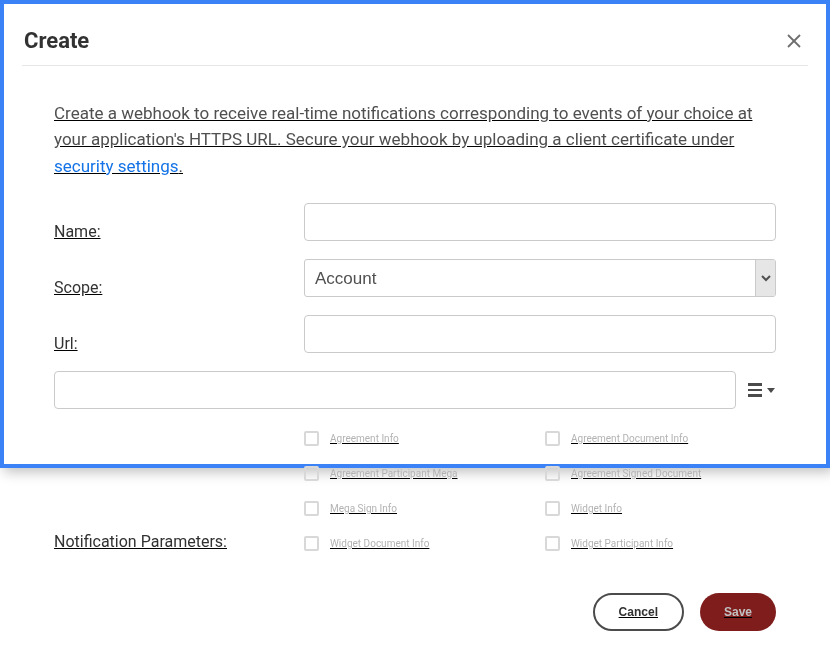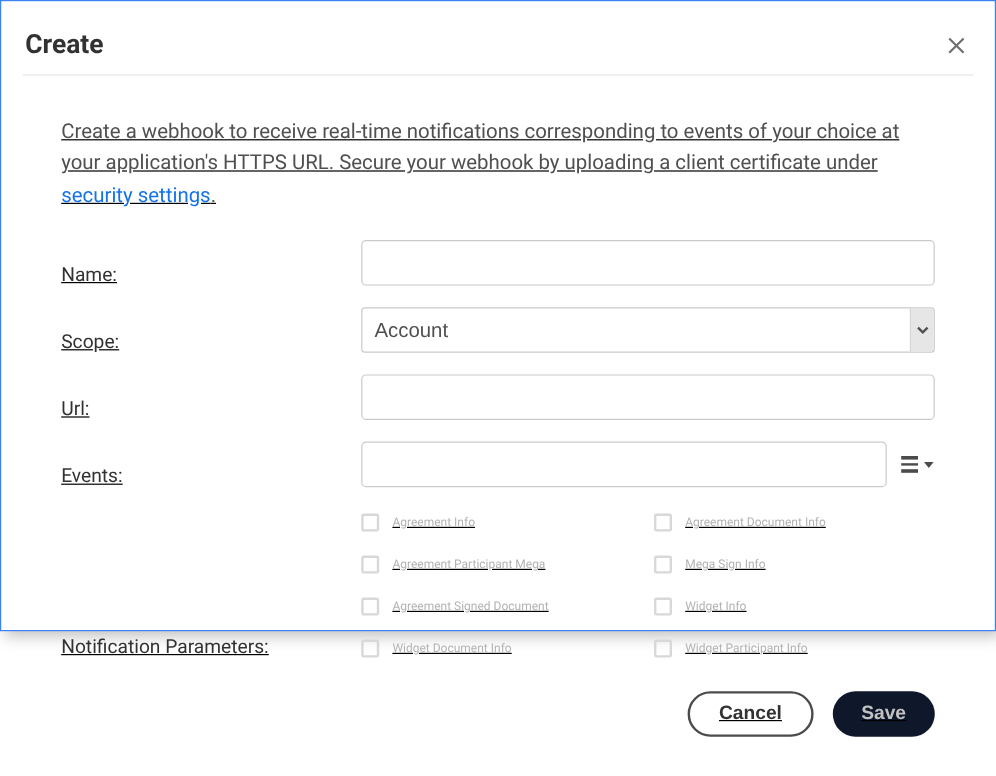--- a/index.html
+++ b/index.html
@@ -11,22 +11,22 @@
       font-family: -apple-system, BlinkMacSystemFont, "Segoe UI", Roboto, Helvetica, Arial, sans-serif;
       background: #fff;
       width: 830px;
       height: 647px;
       overflow: hidden;
       position: relative;
     }
     .dialog {
       padding: 12px 18px 24px 18px;
       box-shadow: 4px 4px 12px rgba(0,0,0,0.25);
-      border: 1px solid #3b82f6;
-      height: 526px;
+      border: 4px solid #3b82f6;
+      height: 468px;
     }
     .header {
       display: flex;
       justify-content: space-between;
       align-items: center;
       padding: 12px 2px 12px 2px;
       border-bottom: 1px solid #e6e6e6;
     }
     .header h1 {
       font-size: 22px;
@@ -186,34 +186,35 @@
       display: flex;
       justify-content: flex-end;
       gap: 16px;
       margin-top: 28px;
       padding-right: 0;
     }
     .btn {
       height: 38px;
       padding: 0 24px;
       border-radius: 20px;
-      font-size: 16px;
+      font-size: 12px;
       font-weight: 600;
       cursor: pointer;
       display: flex;
       align-items: center;
       justify-content: center;
+      margin-top: 14px;
     }
     .btn-cancel {
       background: #fff;
       border: 2px solid #4b4b4b;
       color: #323232;
     }
     .btn-save {
-      background: #0f172a;
+      background: #7f1d1d;
       border: none;
       color: #c2c2c2;
       cursor: default;
     }
   </style>
 </head>
 <body>
 
 <div class="dialog">
   <div class="header">
@@ -255,21 +256,20 @@
     </div>
 
     <div class="form-row">
       <div class="form-label">Url:</div>
       <div class="form-control">
         <input type="text" class="text-input" value="" style="">
       </div>
     </div>
 
     <div class="form-row">
-      <div class="form-label">Events:</div>
       <div class="form-control">
         <input type="text" class="text-input" value="" style="">
         <div class="events-menu-btn">
           <div class="bars">
             <div class="bar"></div>
             <div class="bar"></div>
             <div class="bar"></div>
           </div>
           <div class="caret"></div>
         </div>
@@ -287,25 +287,25 @@
           <div class="checkbox-item">
             <div class="checkbox-box"></div>
             <span class="checkbox-label">Agreement Document Info</span>
           </div>
           <div class="checkbox-item">
             <div class="checkbox-box"></div>
             <span class="checkbox-label">Agreement Participant Mega</span>
           </div>
           <div class="checkbox-item">
             <div class="checkbox-box"></div>
+            <span class="checkbox-label">Agreement Signed Document</span>
+          </div>
+          <div class="checkbox-item">
+            <div class="checkbox-box"></div>
             <span class="checkbox-label">Mega Sign Info</span>
-          </div>
-          <div class="checkbox-item">
-            <div class="checkbox-box"></div>
-            <span class="checkbox-label">Agreement Signed Document</span>
           </div>
           <div class="checkbox-item">
             <div class="checkbox-box"></div>
             <span class="checkbox-label">Widget Info</span>
           </div>
           <div class="checkbox-item">
             <div class="checkbox-box"></div>
             <span class="checkbox-label">Widget Document Info</span>
           </div>
           <div class="checkbox-item">

